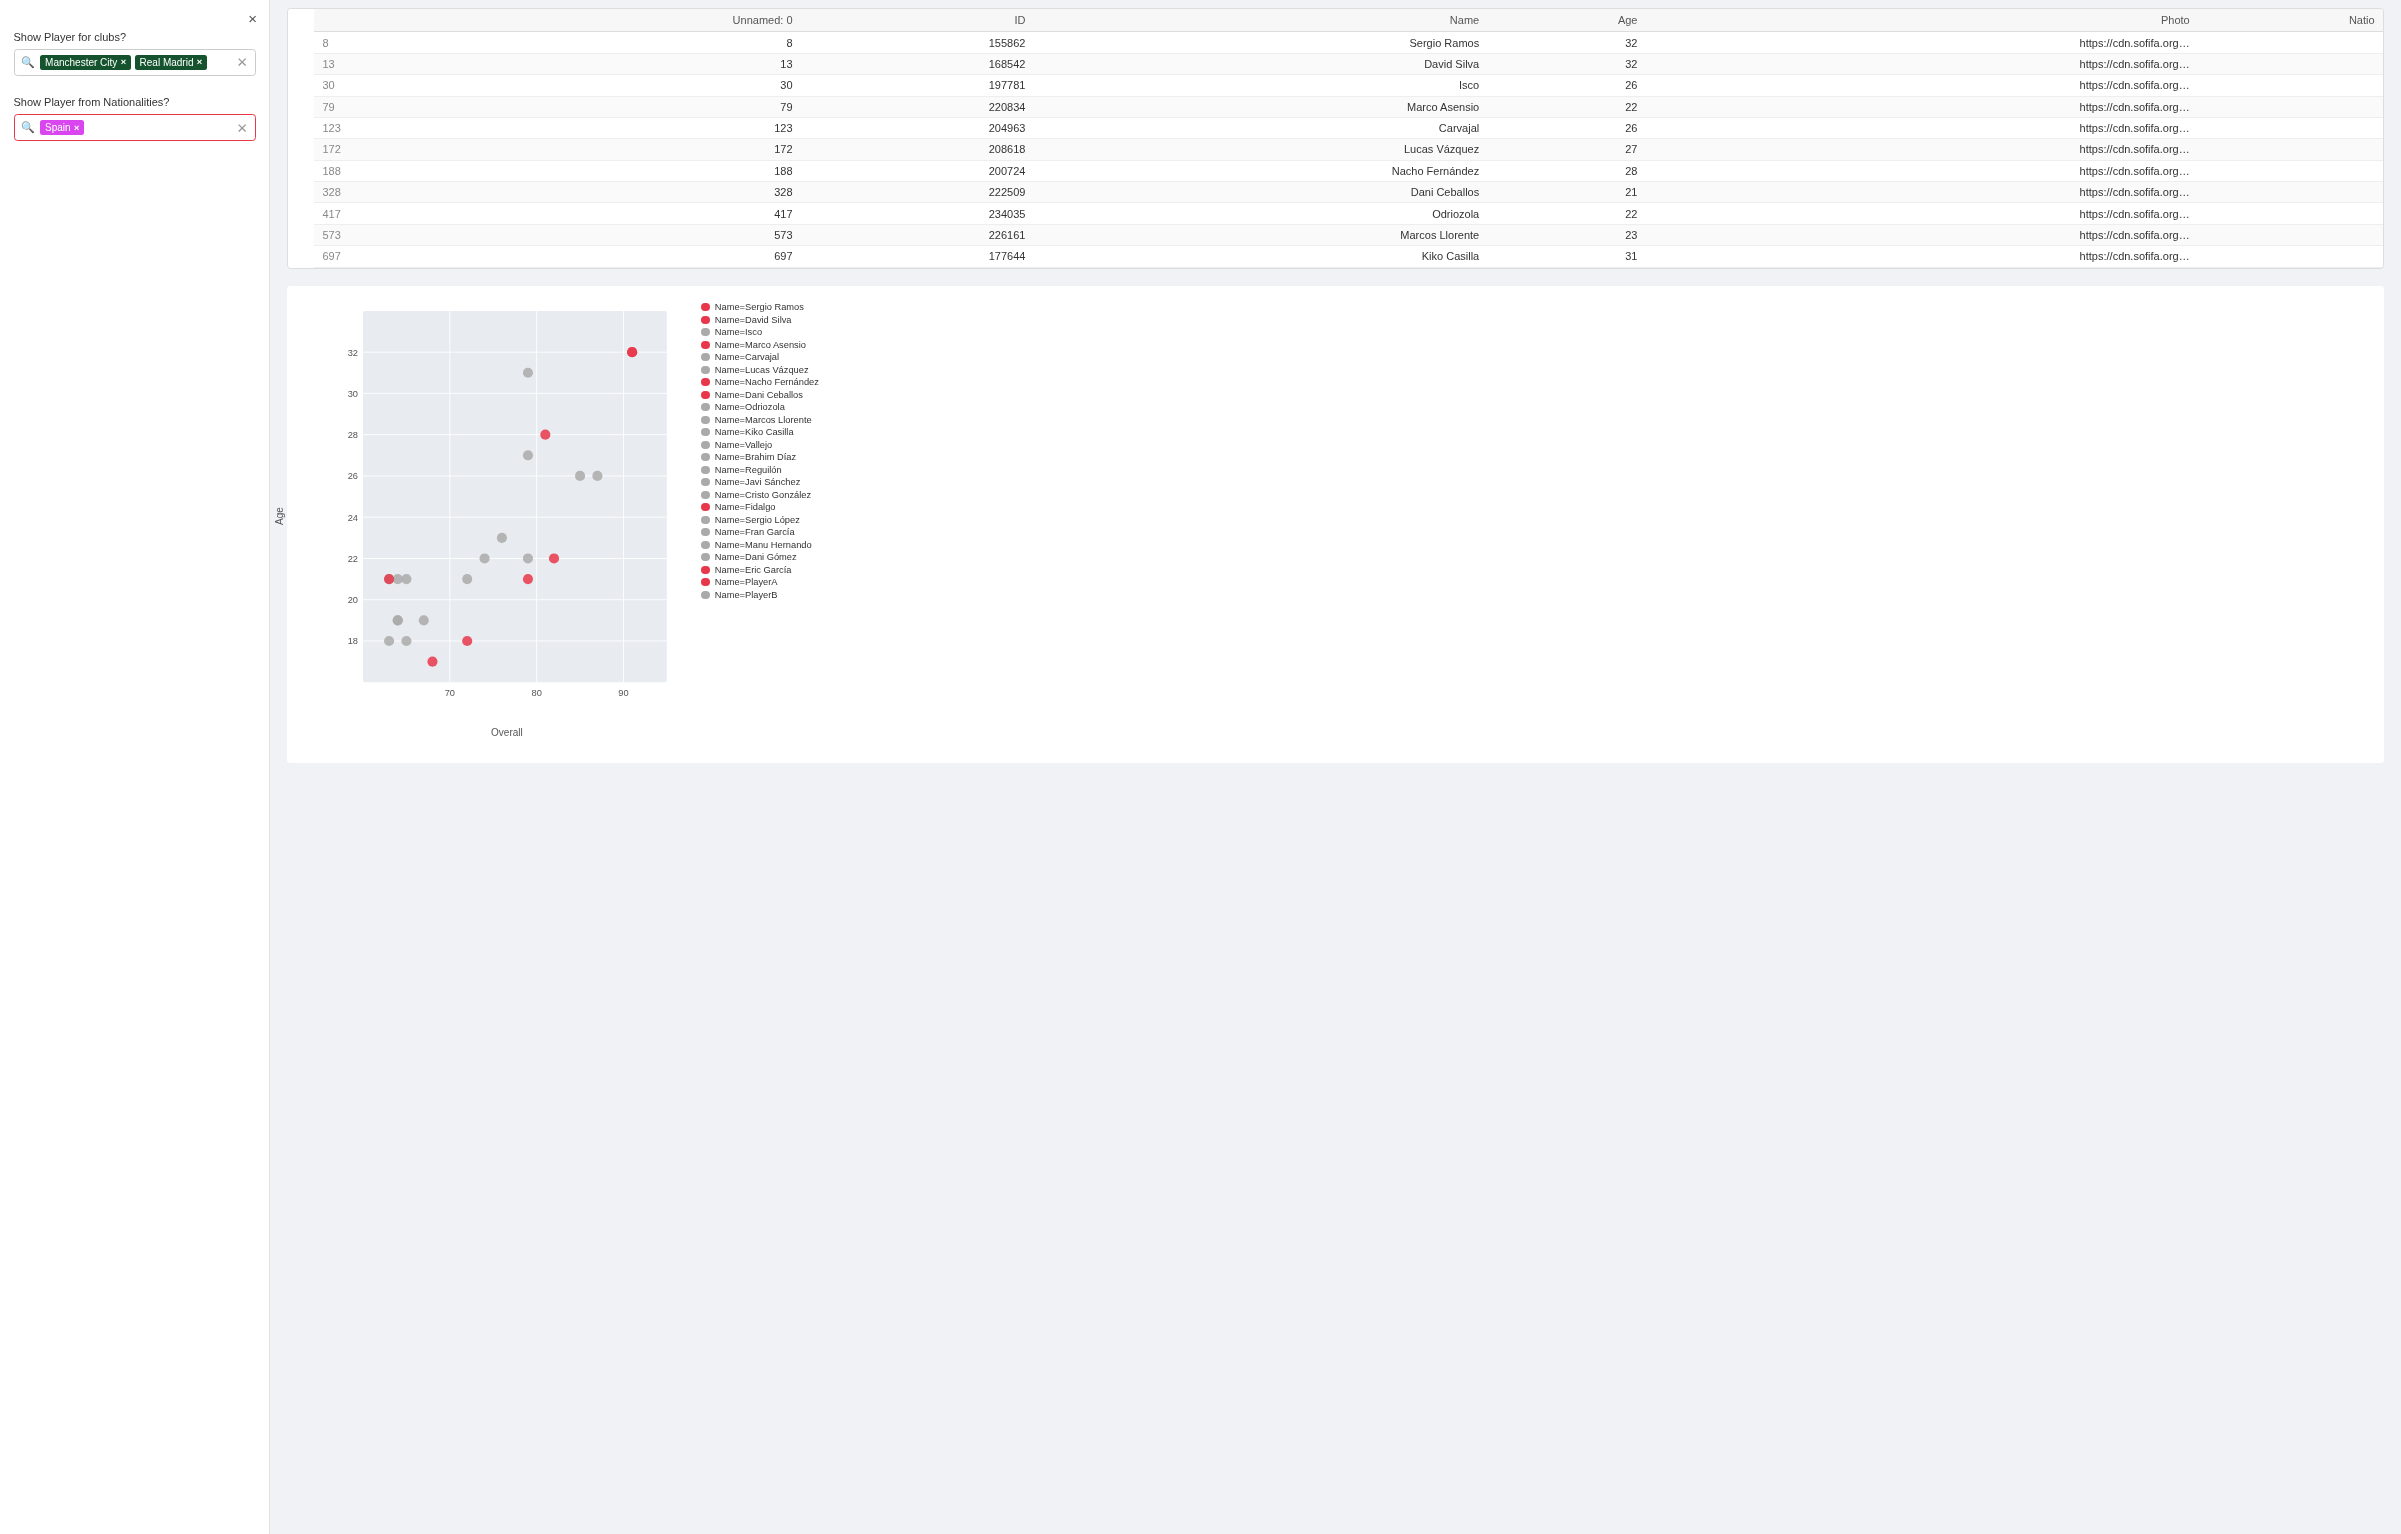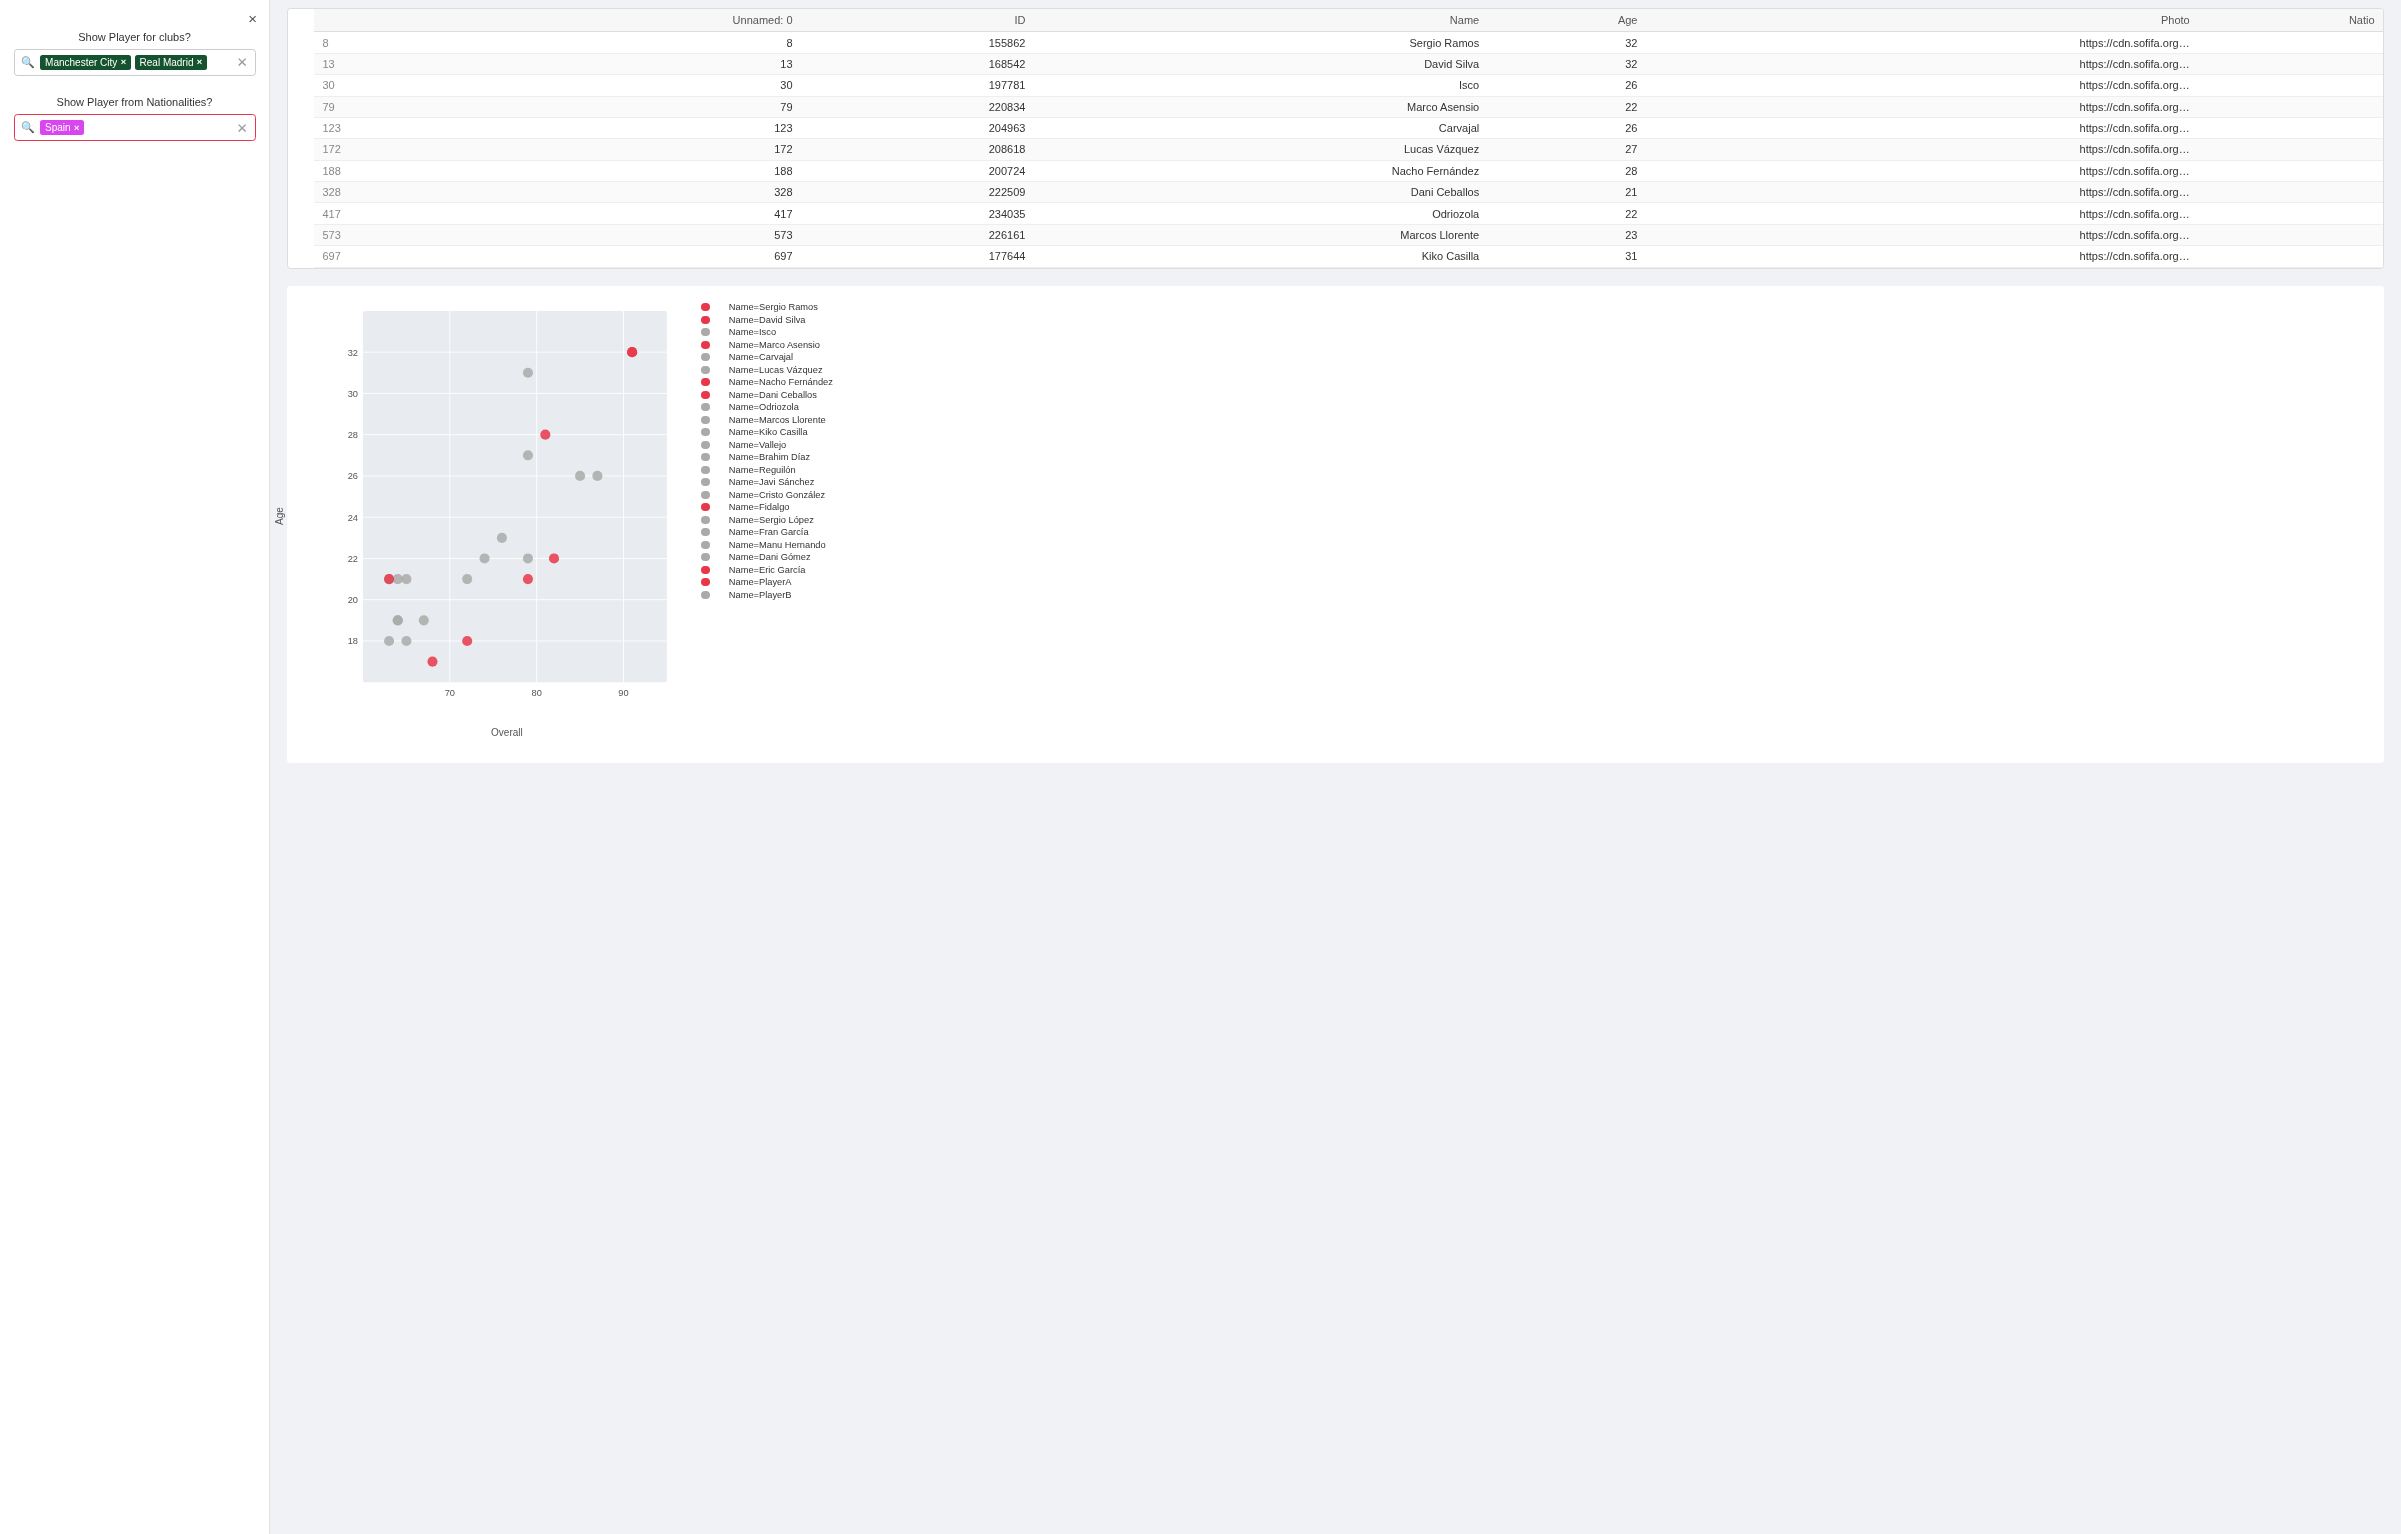--- a/index.html
+++ b/index.html
@@ -27,21 +27,20 @@
       font-size: 15px;
       color: #555;
       background: none;
       border: none;
     }
     .section-label {
       font-size: 11px;
       color: #333;
       margin-bottom: 6.8px;
       margin-top: 13.5px;
-      text-align: center;
     }
     .tag-input-container {
       border: 0.8px solid #ccc;
       border-radius: 3.4px;
       padding: 5px 6.8px;
       display: flex;
       flex-wrap: wrap;
       align-items: center;
       gap: 3.4px;
       position: relative;
@@ -160,21 +159,21 @@
     .legend {
       margin-left: 17px;
       display: flex;
       flex-direction: column;
       gap: 2.5px;
       padding-top: 8.4px;
     }
     .legend-item {
       display: flex;
       align-items: center;
-      gap: 19px;
+      gap: 5px;
       font-size: 9.3px;
       color: #333;
     }
     .legend-dot {
       width: 8.4px;
       height: 8.4px;
       border-radius: 50%;
       flex-shrink: 0;
     }
     .legend-dot.red { background: #e8374a; }

